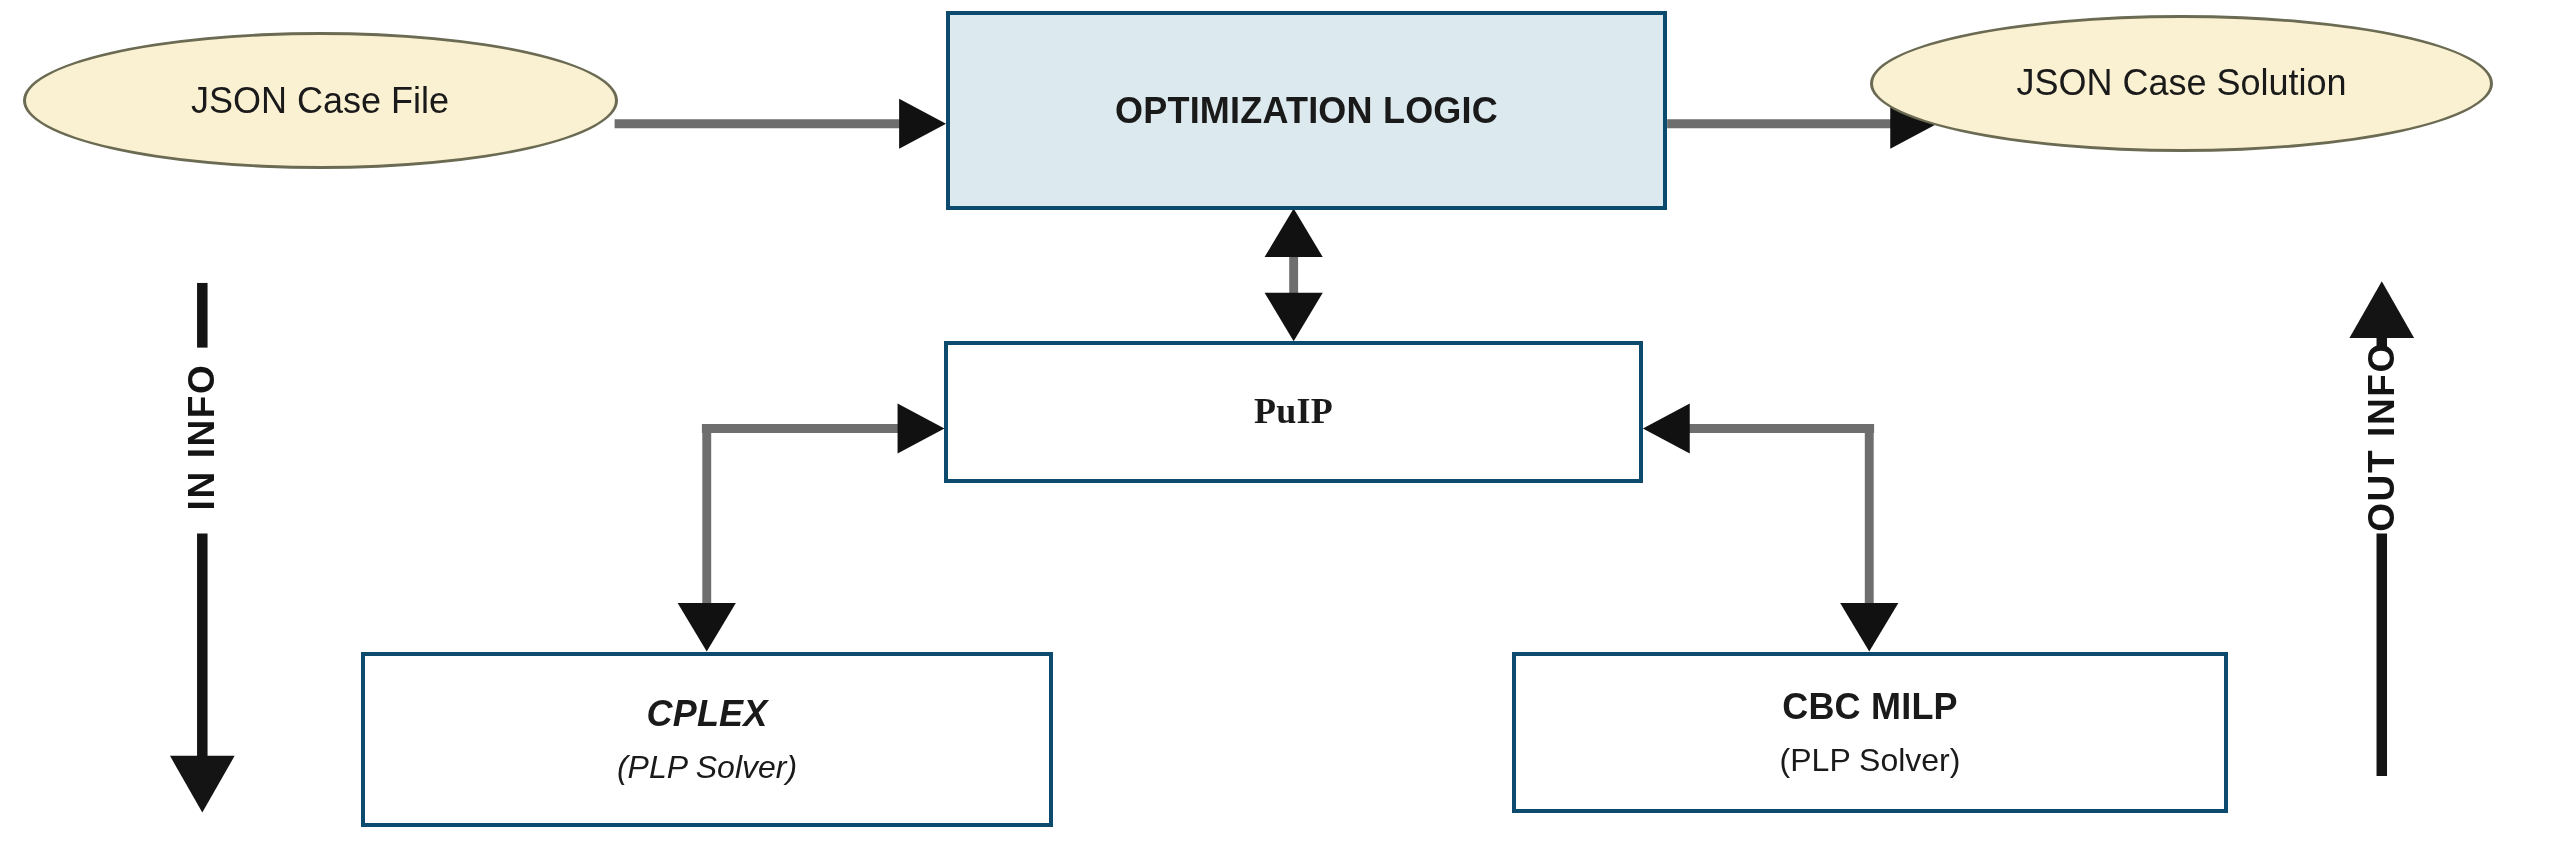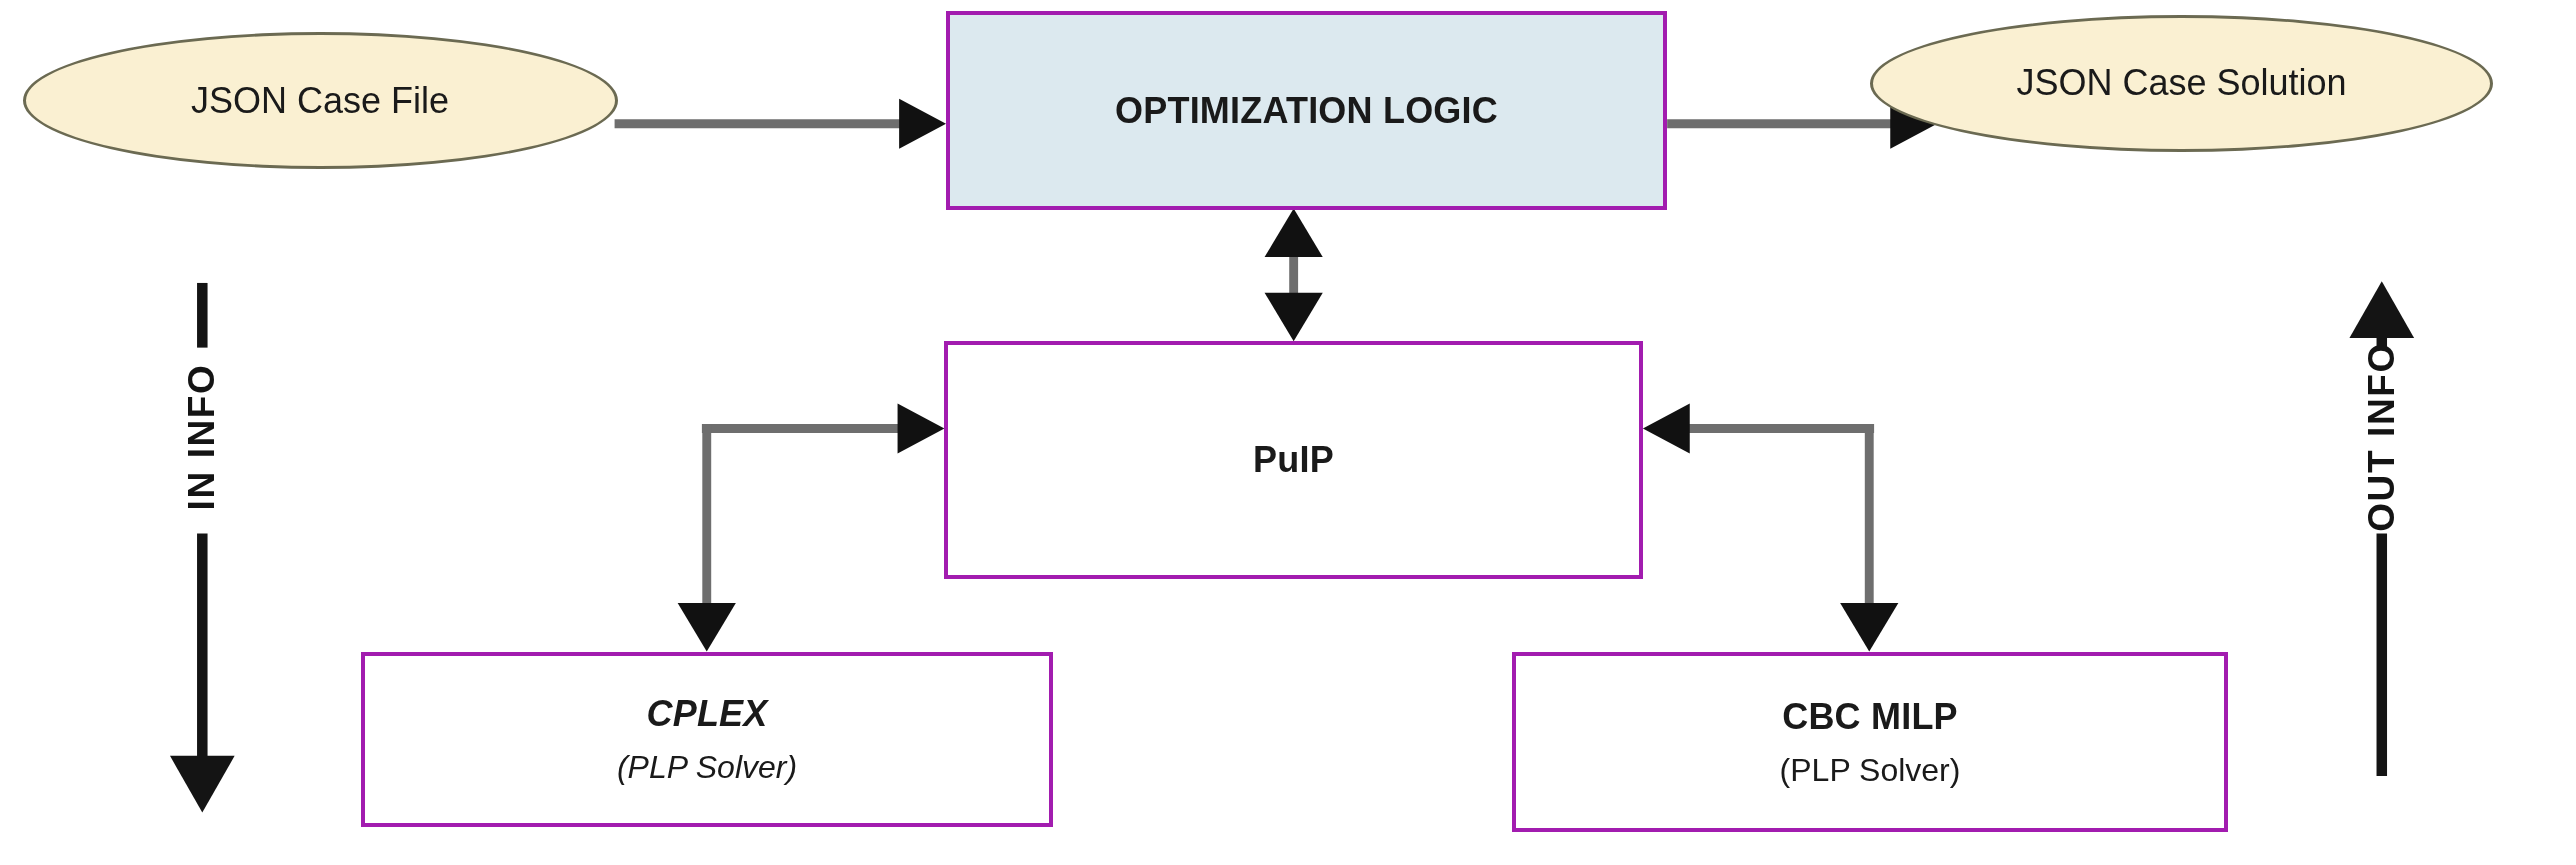--- a/index.html
+++ b/index.html
@@ -36,21 +36,21 @@
     text-align: center;
     color: #1a1a1a;
   }
   .node-ellipse {
     border-radius: 50%;
     background: #faf0d2;
     border: 3.2px solid #6b6a52;
   }
   .node-rect {
     background: #ffffff;
-    border: 4px solid #a21caf;
+    border: 4px solid #0c4a6e;
   }
   .node-rect.accent {
     background: #dce9ef;
   }
 
   
   .label-primary {
     font-size: 36px;
     font-weight: bold;
     line-height: 1.15;
@@ -72,27 +72,27 @@
   #node-json-case-file {
     left: 22.6px;  top: 32px;  width: 595px; height: 137px;
   }
   #node-optimization-logic {
     left: 946px; top: 11.3px; width: 721px; height: 199px;
   }
   #node-json-case-solution {
     left: 1870px; top: 14.6px; width: 623px; height: 137px;
   }
   #node-pulp {
-    left: 944px; top: 341px; width: 699px; height: 238px;
+    left: 944px; top: 341px; width: 699px; height: 142px; font-family: Liberation Serif, serif;
   }
   #node-cplex {
     left: 361px; top: 652px; width: 692px; height: 175px; font-style: italic;
   }
   #node-cbc-milp {
-    left: 1512px; top: 652px; width: 716px; height: 180px;
+    left: 1512px; top: 652px; width: 716px; height: 161px;
   }
 
   
   .flow-label {
     position: absolute;
     display: flex;
     align-items: center;
     justify-content: center;
   }
   .flow-label .vtext {

